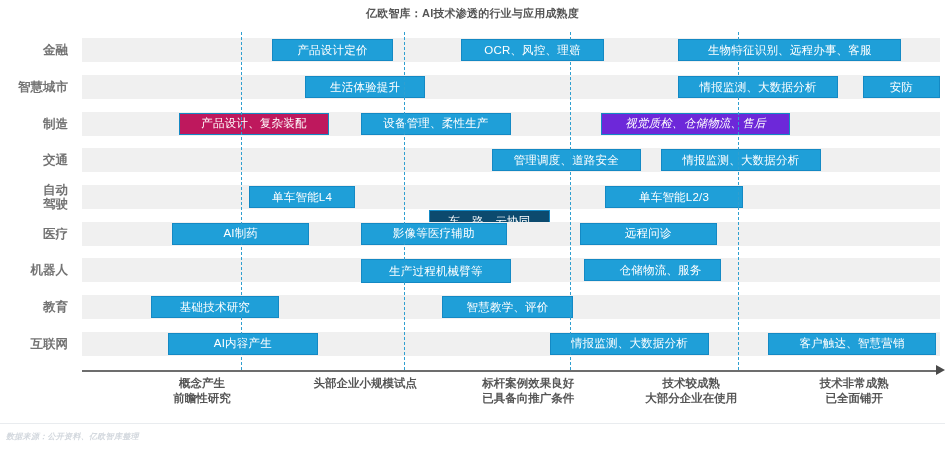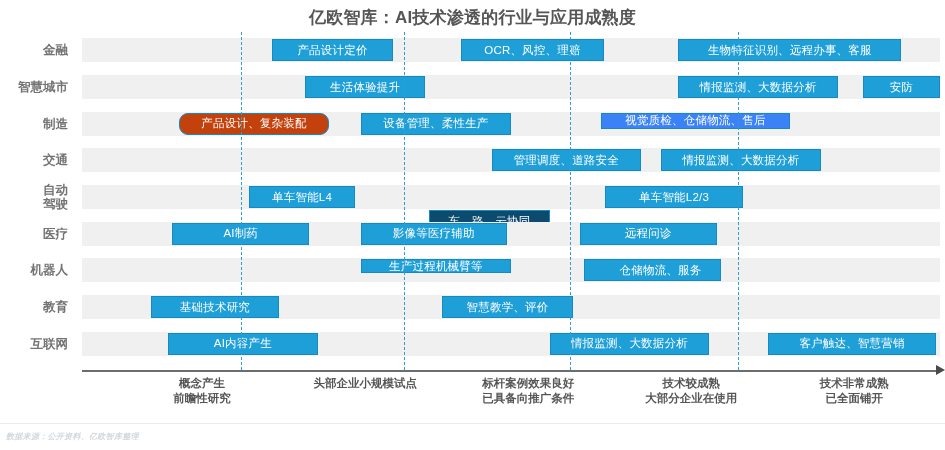--- a/index.html
+++ b/index.html
@@ -7,21 +7,21 @@
     width:945px;height:450px;
     background:#ffffff;
     font-family:"Liberation Sans","DejaVu Sans",sans-serif;
     color:#4a4a4a;
     overflow:hidden;
     position:relative;
   }
   #chart-title{
     position:absolute;top:6px;left:0;width:945px;
     text-align:center;
-    font-size:17px;font-weight:bold;color:#555555;
+    font-size:11px;font-weight:bold;color:#555555;
     letter-spacing:.2px;
   }
   
   #plot{
     position:absolute;
     left:82px;top:32px;
     width:858px;height:330px;
   }
   #row-labels{
     position:absolute;left:0;top:32px;width:78px;height:330px;
@@ -102,36 +102,36 @@
 <div id="plot">
     <div class="band" style="top: 6.33333px; height: 24px; background: rgb(240, 240, 240);"></div>
     <div class="bar" style="left: 22.2%; width: 14%; top: 7.33333px; height: 22px; background: rgb(31, 159, 216);">产品设计定价</div>
     <div class="bar" style="left: 44.2%; width: 16.6%; top: 7.33333px; height: 22px; background: rgb(31, 159, 216);">OCR、风控、理赔</div>
     <div class="bar" style="left: 69.5%; width: 26%; top: 7.33333px; height: 22px; background: rgb(31, 159, 216);">生物特征识别、远程办事、客服</div>
     <div class="band" style="top: 43px; height: 24px; background: rgb(240, 240, 240);"></div>
     <div class="bar" style="left: 26%; width: 14%; top: 44px; height: 22px; background: rgb(31, 159, 216);">生活体验提升</div>
     <div class="bar" style="left: 69.5%; width: 18.6%; top: 44px; height: 22px; background: rgb(31, 159, 216);">情报监测、大数据分析</div>
     <div class="bar" style="left: 91%; width: 9%; top: 44px; height: 22px; background: rgb(31, 159, 216);">安防</div>
     <div class="band" style="top: 79.6667px; height: 24px; background: rgb(240, 240, 240);"></div>
-    <div class="bar" style="left: 11.3%; width: 17.5%; top: 80.6667px; height: 22px; background: #c2410c; border-radius: 9px;">产品设计、复杂装配</div>
+    <div class="bar" style="left: 11.3%; width: 17.5%; top: 80.6667px; height: 22px; background: #be185d;">产品设计、复杂装配</div>
     <div class="bar" style="left: 32.5%; width: 17.5%; top: 80.6667px; height: 22px; background: rgb(31, 159, 216);">设备管理、柔性生产</div>
-    <div class="bar" style="left: 60.5%; width: 22%; top: 80.6667px; height: 16px; background: #3b82f6;">视觉质检、仓储物流、售后</div>
+    <div class="bar" style="left: 60.5%; width: 22%; top: 80.6667px; height: 22px; background: #6d28d9; font-style: italic;">视觉质检、仓储物流、售后</div>
     <div class="band" style="top: 116.333px; height: 24px; background: rgb(240, 240, 240);"></div>
     <div class="bar" style="left: 47.8%; width: 17.3%; top: 117.333px; height: 22px; background: rgb(31, 159, 216);">管理调度、道路安全</div>
     <div class="bar" style="left: 67.5%; width: 18.6%; top: 117.333px; height: 22px; background: rgb(31, 159, 216);">情报监测、大数据分析</div>
     <div class="band" style="top: 153px; height: 24px; background: rgb(240, 240, 240);"></div>
     <div class="bar" style="left: 19.5%; width: 12.3%; top: 154px; height: 22px; background: rgb(31, 159, 216);">单车智能L4</div>
     <div class="bar" style="left: 40.5%; width: 14%; top: 154px; height: 22px; background: #0c4a6e; margin-top: 24px;">车、路、云协同</div>
     <div class="bar" style="left: 61%; width: 16%; top: 154px; height: 22px; background: rgb(31, 159, 216);">单车智能L2/3</div>
     <div class="band" style="top: 189.667px; height: 24px; background: rgb(240, 240, 240);"></div>
     <div class="bar" style="left: 10.5%; width: 16%; top: 190.667px; height: 22px; background: rgb(31, 159, 216);">AI制药</div>
     <div class="bar" style="left: 32.5%; width: 17%; top: 190.667px; height: 22px; background: rgb(31, 159, 216);">影像等医疗辅助</div>
     <div class="bar" style="left: 58%; width: 16%; top: 190.667px; height: 22px; background: rgb(31, 159, 216);">远程问诊</div>
     <div class="band" style="top: 226.333px; height: 24px; background: rgb(240, 240, 240);"></div>
-    <div class="bar" style="left: 32.5%; width: 17.5%; top: 227.333px; height: 14px; background: rgb(31, 159, 216);">生产过程机械臂等</div>
+    <div class="bar" style="left: 32.5%; width: 17.5%; top: 227.333px; height: 24px; background: rgb(31, 159, 216);">生产过程机械臂等</div>
     <div class="bar" style="left: 58.5%; width: 16%; top: 227.333px; height: 22px; background: rgb(31, 159, 216); padding-left: 16px;">仓储物流、服务</div>
     <div class="band" style="top: 263px; height: 24px; background: rgb(240, 240, 240);"></div>
     <div class="bar" style="left: 8%; width: 15%; top: 264px; height: 22px; background: rgb(31, 159, 216);">基础技术研究</div>
     <div class="bar" style="left: 42%; width: 15.2%; top: 264px; height: 22px; background: rgb(31, 159, 216);">智慧教学、评价</div>
     <div class="band" style="top: 299.667px; height: 24px; background: rgb(240, 240, 240);"></div>
     <div class="bar" style="left: 10%; width: 17.5%; top: 300.667px; height: 22px; background: rgb(31, 159, 216);">AI内容产生</div>
     <div class="bar" style="left: 54.5%; width: 18.6%; top: 300.667px; height: 22px; background: rgb(31, 159, 216);">情报监测、大数据分析</div>
     <div class="bar" style="left: 80%; width: 19.5%; top: 300.667px; height: 22px; background: rgb(31, 159, 216);">客户触达、智慧营销</div>
     <div class="vline" style="left: 18.5%; border-left-color: rgb(47, 159, 208);"></div>
     <div class="vline" style="left: 37.5%; border-left-color: rgb(47, 159, 208);"></div>

